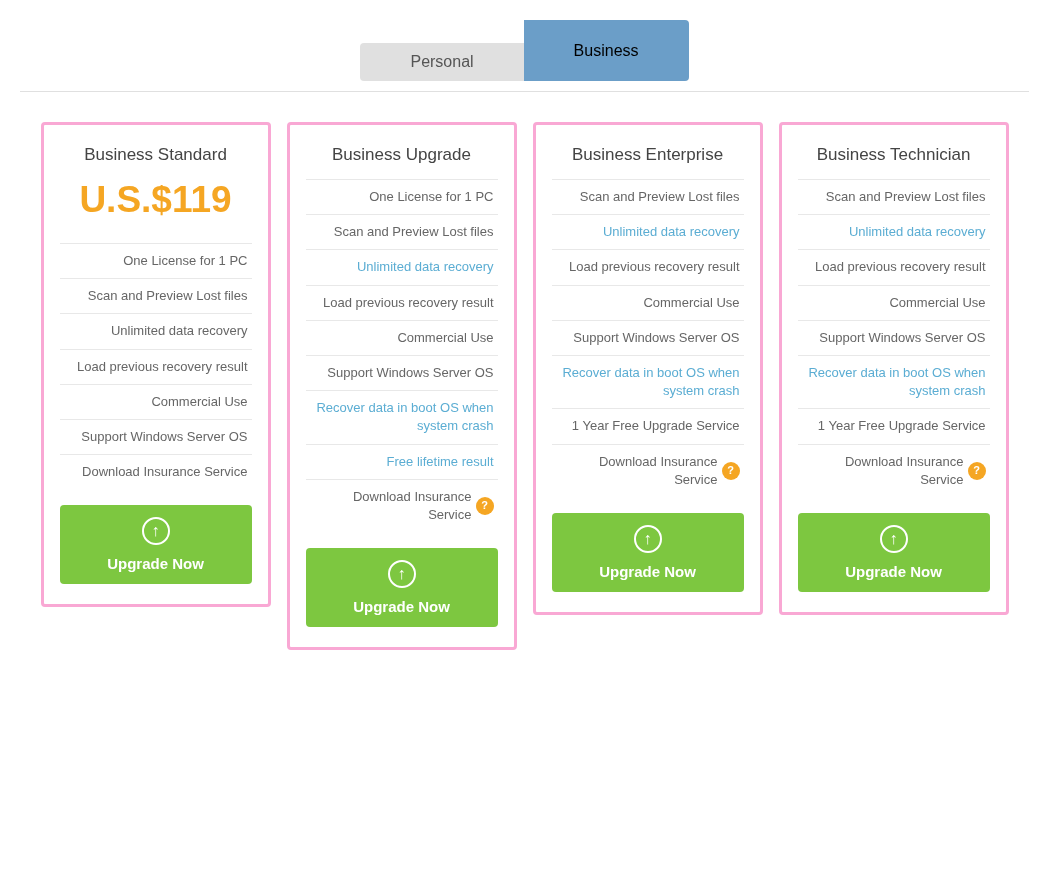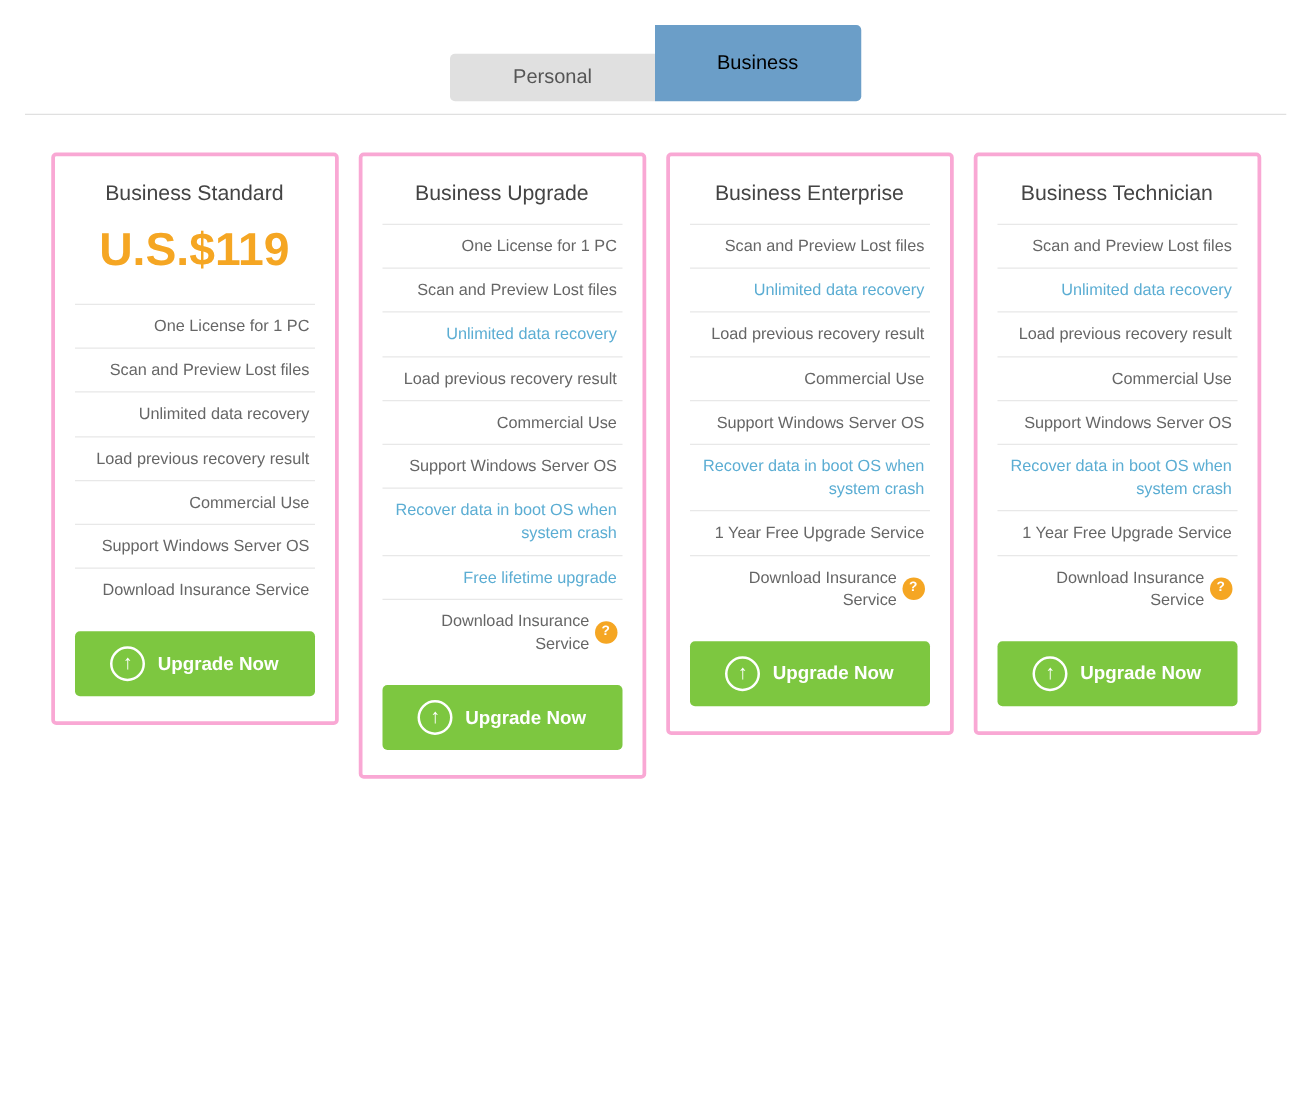--- a/index.html
+++ b/index.html
@@ -101,20 +101,21 @@
       color: #fff;
       font-size: 15px;
       font-weight: bold;
       padding: 12px 24px;
       cursor: pointer;
       display: flex;
       align-items: center;
       gap: 10px;
       width: 100%;
       justify-content: center;
+      flex-direction: column;
     }
 
     .upgrade-icon {
       width: 28px;
       height: 28px;
       border: 2px solid #fff;
       border-radius: 50%;
       display: flex;
       align-items: center;
       justify-content: center;
@@ -180,21 +181,21 @@
     <div class="plan-card">
       <div class="plan-title">Business Upgrade</div>
       <ul class="feature-list">
         <li>One License for 1 PC</li>
         <li>Scan and Preview Lost files</li>
         <li class="highlight">Unlimited data recovery</li>
         <li>Load previous recovery result</li>
         <li>Commercial Use</li>
         <li>Support Windows Server OS</li>
         <li class="highlight">Recover data in boot OS when system crash</li>
-        <li class="highlight">Free lifetime upgrade</li>
+        <li class="highlight">Free lifetime result</li>
         <li>
           <span class="feature-with-icon">
             <span>Download Insurance Service</span>
             <span class="question-icon">?</span>
           </span>
         </li>
       </ul>
       <button class="upgrade-btn">
         <div class="upgrade-icon"></div>
         <span>Upgrade Now</span>

